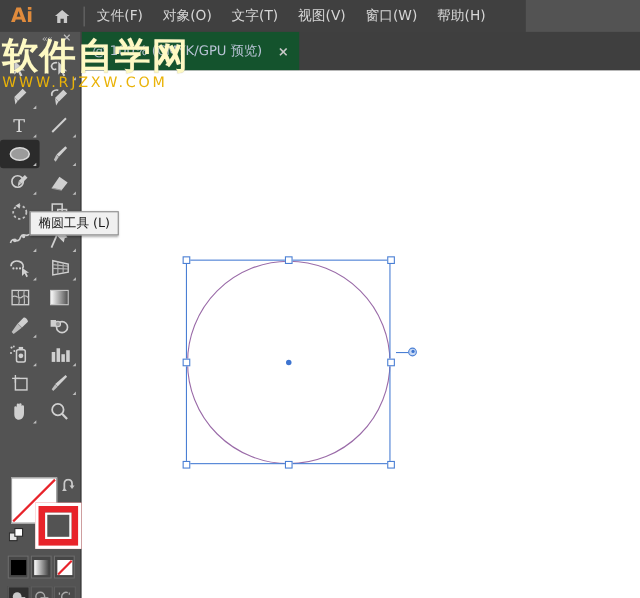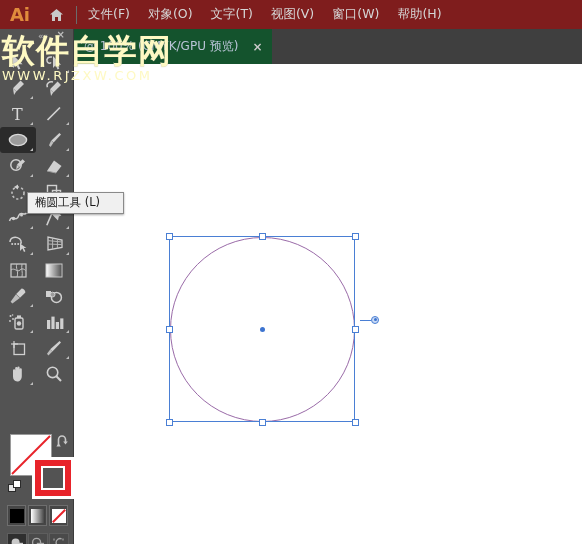--- a/index.html
+++ b/index.html
@@ -7,22 +7,22 @@
     width:582px;height:544px;
     background:#535353;
     font-family:"DejaVu Sans","Liberation Sans",sans-serif;
     overflow:hidden;
     position:relative;
     -webkit-font-smoothing:antialiased;
   }
 
   
   #menubar{
-    position:absolute;left:0;top:0;width:582px;height:29px;
-    background:#7f1d1d;
+    position:absolute;left:0;top:0;width:478px;height:29px;
+    background:#404040;
     display:flex;align-items:center;
   }
   #ai-logo{
     width:40px;height:29px;display:flex;align-items:center;justify-content:center;
     color:#e08b3c;font-size:18px;font-weight:bold;letter-spacing:0px;
     font-family:"DejaVu Sans","Liberation Sans",sans-serif;
   }
   #home-btn{
     width:32px;height:29px;display:flex;align-items:center;justify-content:center;
   }
@@ -99,21 +99,21 @@
     width:0;height:0;
     border-left:3px solid transparent;
     border-bottom:3px solid #bdbdbd;
   }
   .tool-cell svg{display:block;}
 
   
   #tooltip{
     position:absolute;left:27px;top:192px;
     background:#f0f0f0;border:1px solid #8a8a8a;
-    padding:2px 23px 3px 7px;
+    padding:2px 7px 3px 7px;
     font-size:11.5px;color:#1a1a1a;white-space:nowrap;
     font-family:"DejaVu Sans","Liberation Sans",sans-serif;
     z-index:40;
     box-shadow:0 1px 2px rgba(0,0,0,.35);
   }
 
   
   #color-area{
     position:absolute;left:0;top:400px;width:73px;height:144px;
   }
@@ -197,21 +197,21 @@
     position:absolute;left:2px;top:34px;
     z-index:30;pointer-events:none;
   }
   #wm-main{
     font-size:33px;font-weight:bold;color:#fef9c3;
     letter-spacing:1px;line-height:1;
     font-family:"DejaVu Sans","Liberation Sans",sans-serif;
     text-shadow:0 0 1px rgba(120,120,120,.6);
   }
   #wm-sub{
-    font-size:13px;color:#fef9c3;letter-spacing:2.5px;
+    font-size:13px;color:#eab308;letter-spacing:2.5px;
     margin-top:1px;
     font-family:"DejaVu Sans","Liberation Sans",sans-serif;
   }
 </style>
 </head>
 <body>
 
 <div id="menubar">
   <div id="ai-logo">Ai</div>
   <div id="home-btn">

